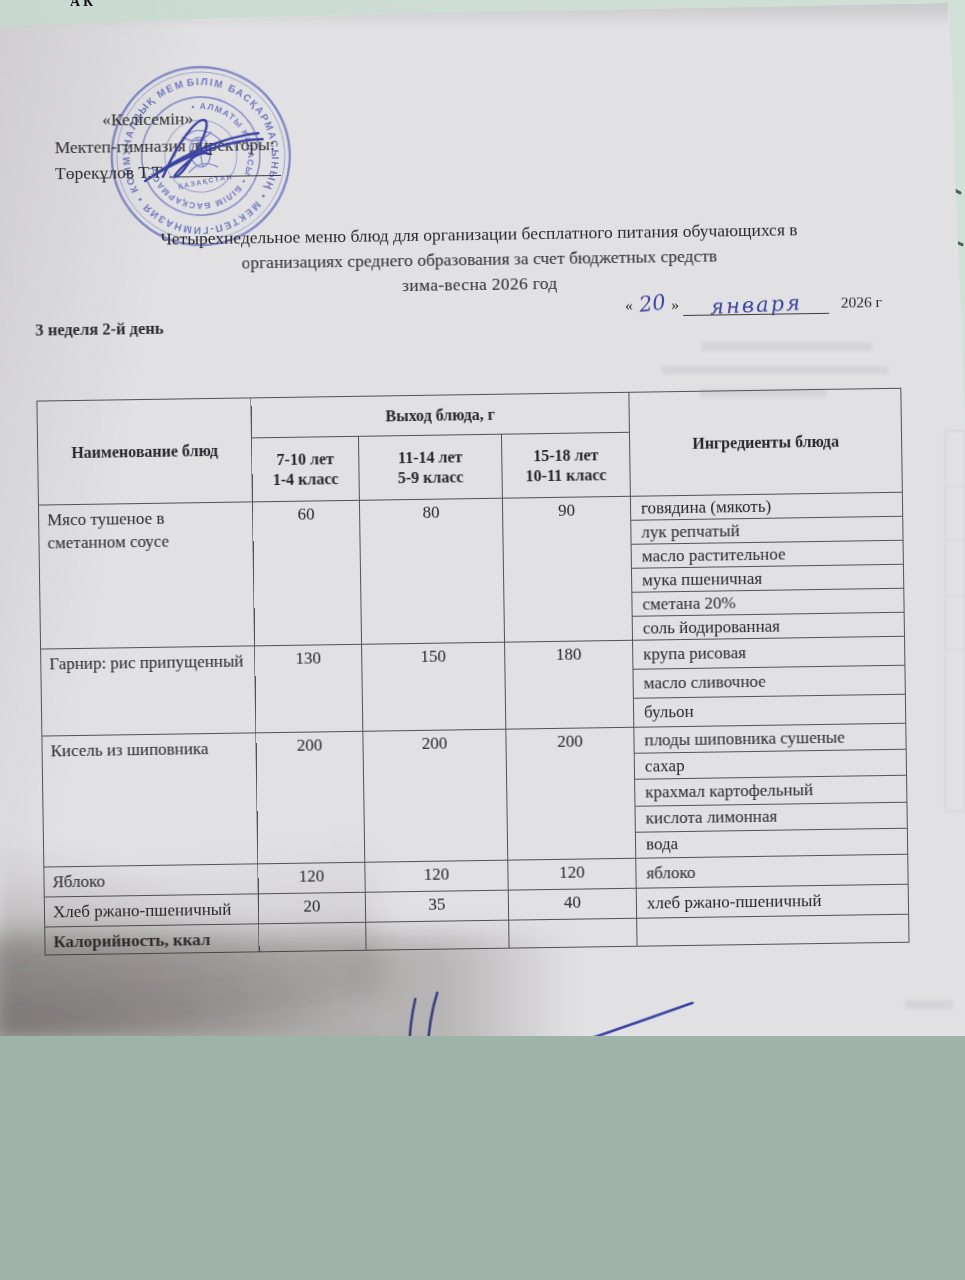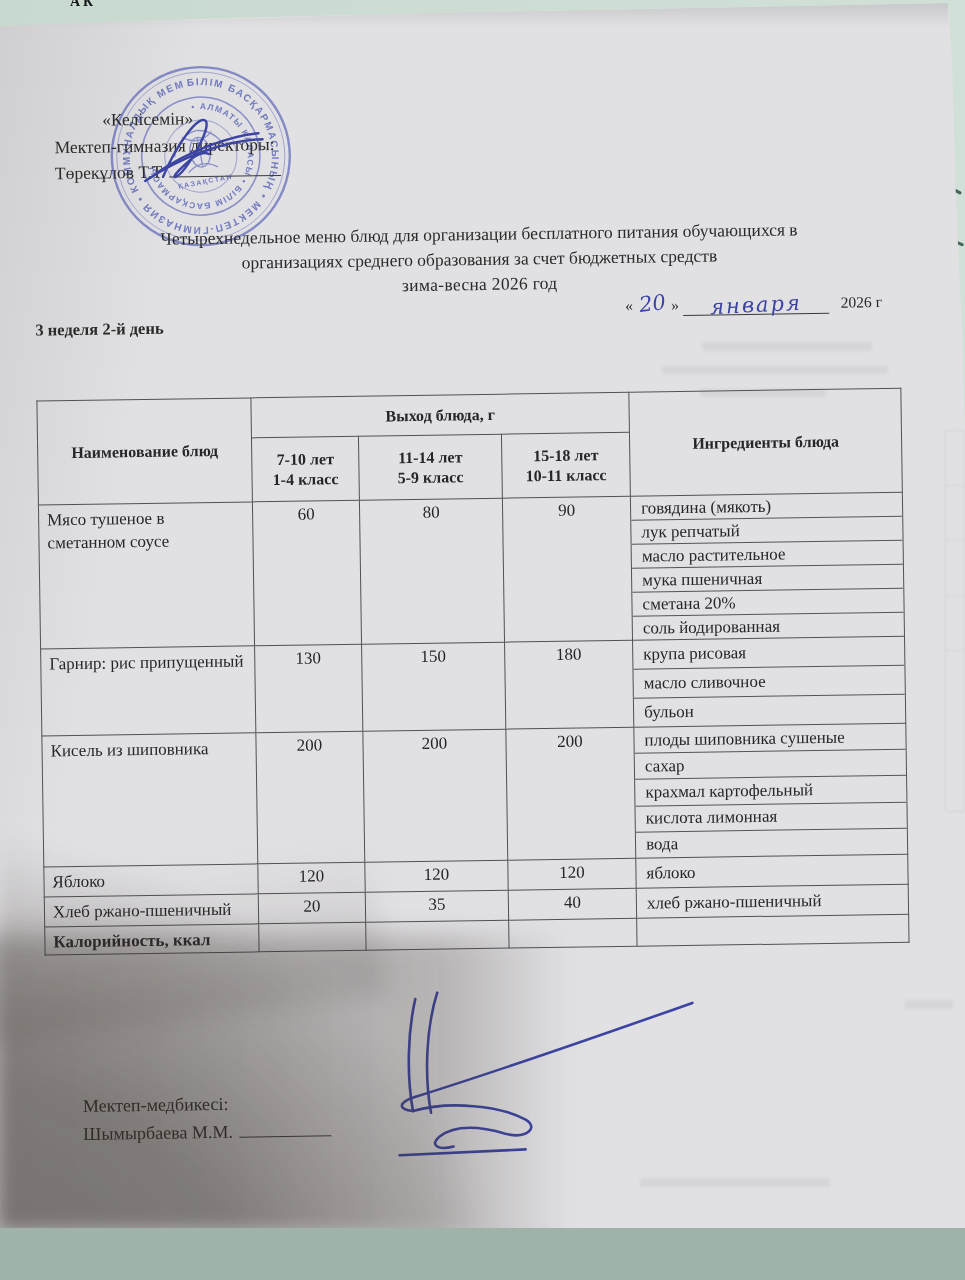--- a/index.html
+++ b/index.html
@@ -1,17 +1,17 @@
 <!DOCTYPE html>
 <html><head>
 <meta charset="utf-8">
 <style>
   html,body{margin:0;padding:0;background:#9fb3a9;}
   .photo{
-    position:relative;width:965px;height:1228px;overflow:hidden;
+    position:relative;width:965px;height:1036px;overflow:hidden;
     background:linear-gradient(100deg,#c8d9cf 0%,#cdddD3 40%,#d2e2d8 100%);
     font-family:"Liberation Serif","DejaVu Serif",serif;color:#2a2a2a;
   }
   
   .bg-fragment{position:absolute;left:70px;top:-6px;font-weight:bold;font-size:14px;color:#15151a;letter-spacing:3px;}
   .bg-tick{position:absolute;width:9px;height:2.5px;background:#45645b;border-radius:2px;}
 
   
   .paper{
     position:absolute;inset:0;

